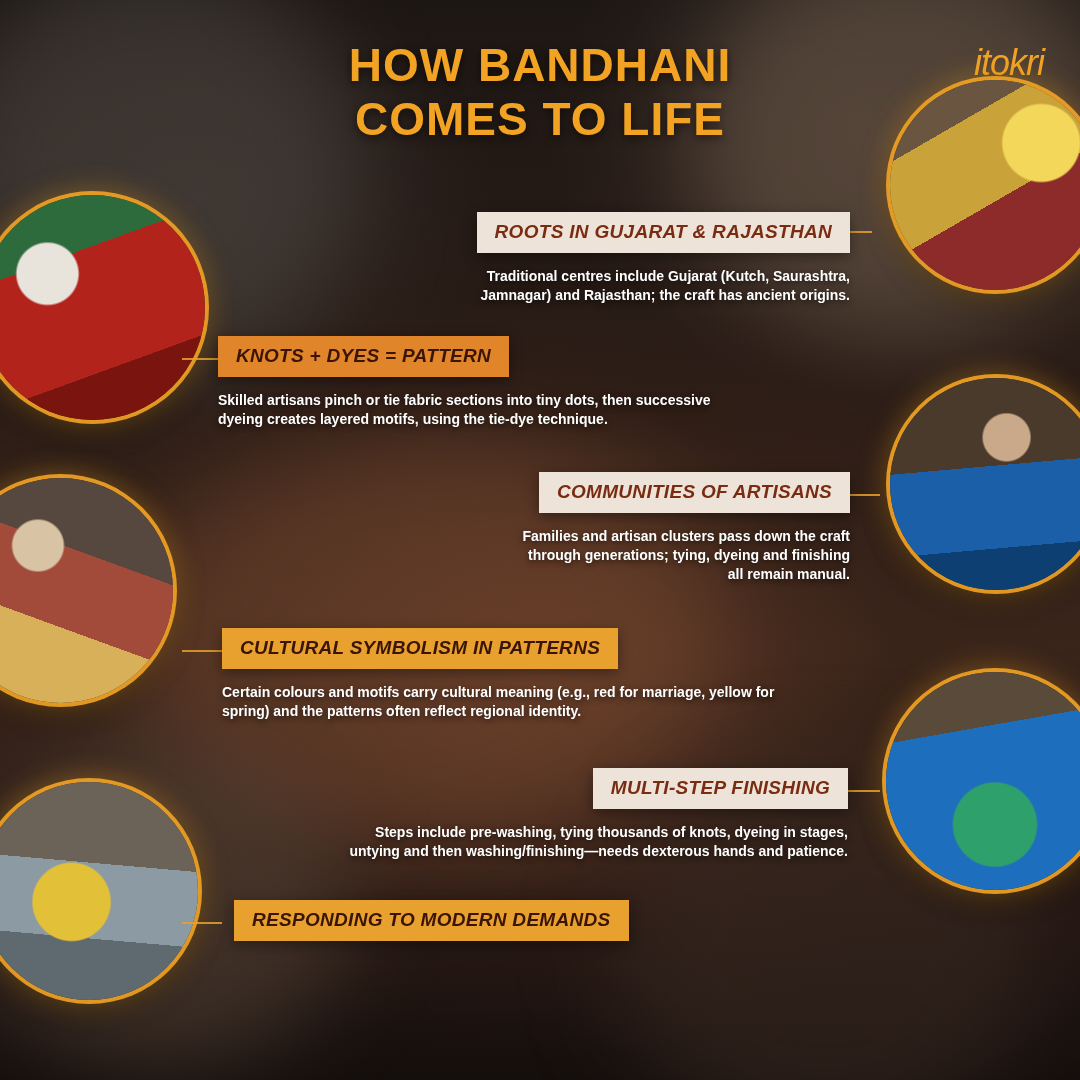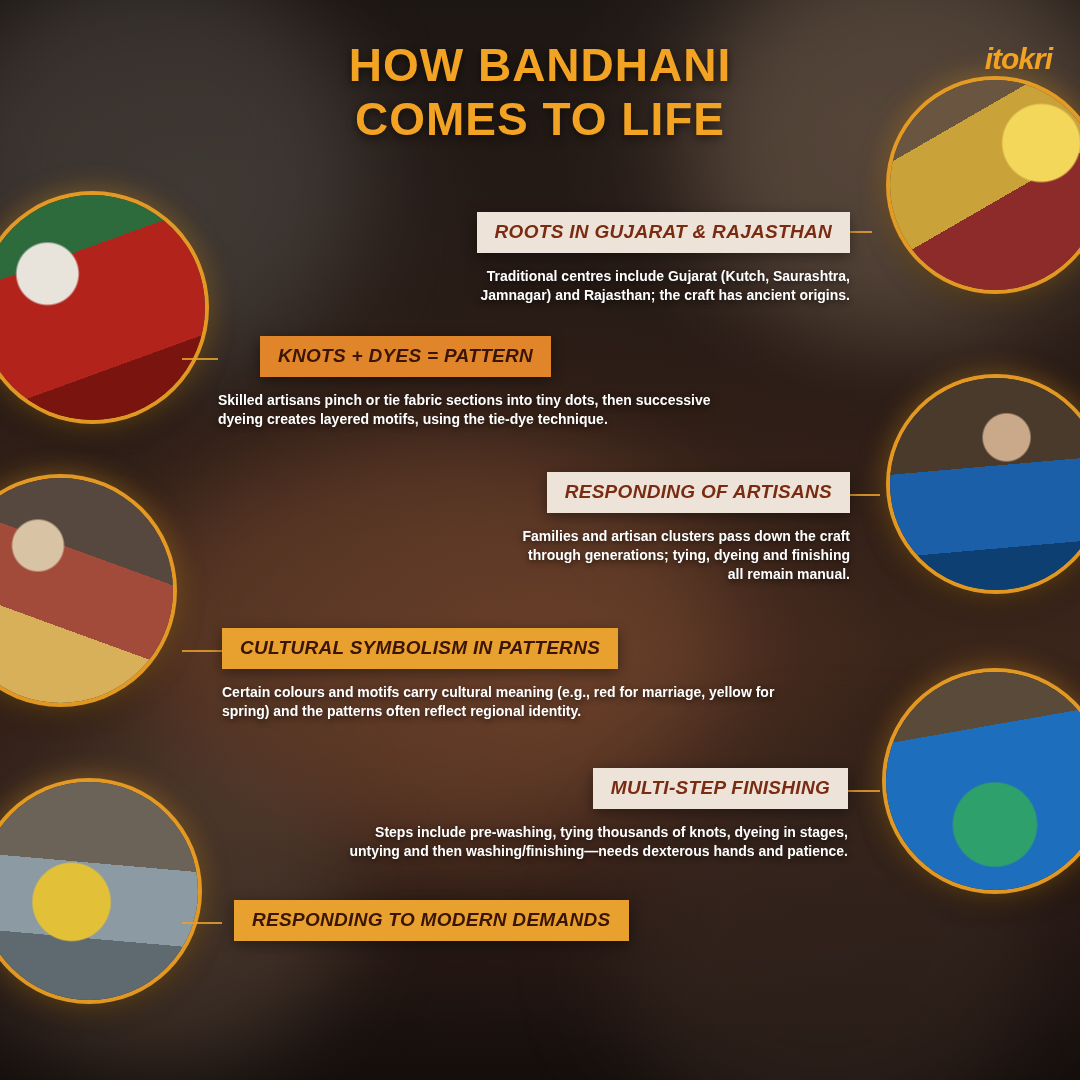--- a/index.html
+++ b/index.html
@@ -33,24 +33,24 @@
     color:#F2A324;
     font-size:46px;
     font-weight:bold;
     letter-spacing:1px;
     line-height:1.18;
     text-shadow:0 3px 10px rgba(0,0,0,.55);
   }
   .title .l2{display:block;}
 
   .logo{
-    position:absolute;right:28px;top:42px;
+    position:absolute;right:36px;top:42px;
     color:#F2A324;
-    font-size:30px;
-    font-weight:bold;
+    font-size:36px;
+    font-weight:normal;
     letter-spacing:-1px;
     font-style:italic;
   }
 
   
   .photo{
     position:absolute;border-radius:50%;
     box-shadow:0 0 0 4px rgba(242,163,36,.9), 0 0 26px 6px rgba(242,163,36,.35), 0 10px 26px rgba(0,0,0,.55);
     overflow:hidden;
   }
@@ -88,21 +88,21 @@
     display:inline-block;
     padding:9px 18px 10px 18px;
     font-size:19px;
     font-weight:bold;
     font-style:italic;
     letter-spacing:.3px;
     white-space:nowrap;
     box-shadow:0 4px 14px rgba(0,0,0,.4);
   }
   .pill.cream{background:#EDE3D8;color:#7A2C12;}
-  .pill.orange{background:#E0852A;color:#3A1405;margin-left:42px;}
+  .pill.orange{background:#E0852A;color:#3A1405;}
   .pill.orange2{background:#E8A02E;color:#3A1405;}
   .body{
     color:#ffffff;
     font-size:14px;
     font-weight:bold;
     line-height:1.35;
     text-shadow:0 2px 6px rgba(0,0,0,.65);
     margin-top:14px;
   }
   .ta-right{text-align:right;}
@@ -169,21 +169,21 @@
     <div class="pill cream">ROOTS IN GUJARAT &amp; RAJASTHAN</div>
     <div class="body ta-right">Traditional centres include Gujarat (Kutch, Saurashtra, Jamnagar) and Rajasthan; the craft has ancient origins.</div>
   </div>
 
   <div class="block b2 ta-left">
     <div class="pill orange">KNOTS + DYES = PATTERN</div>
     <div class="body ta-left">Skilled artisans pinch or tie fabric sections into tiny dots, then successive dyeing creates layered motifs, using the tie-dye technique.</div>
   </div>
 
   <div class="block b3 ta-right">
-    <div class="pill cream">RESPONDING OF ARTISANS</div>
+    <div class="pill cream">COMMUNITIES OF ARTISANS</div>
     <div class="body ta-right">Families and artisan clusters pass down the craft through generations; tying, dyeing and finishing all remain manual.</div>
   </div>
 
   <div class="block b4 ta-left">
     <div class="pill orange2">CULTURAL SYMBOLISM IN PATTERNS</div>
     <div class="body ta-left">Certain colours and motifs carry cultural meaning (e.g., red for marriage, yellow for spring) and the patterns often reflect regional identity.</div>
   </div>
 
   <div class="block b5 ta-right">
     <div class="pill cream">MULTI-STEP FINISHING</div>

